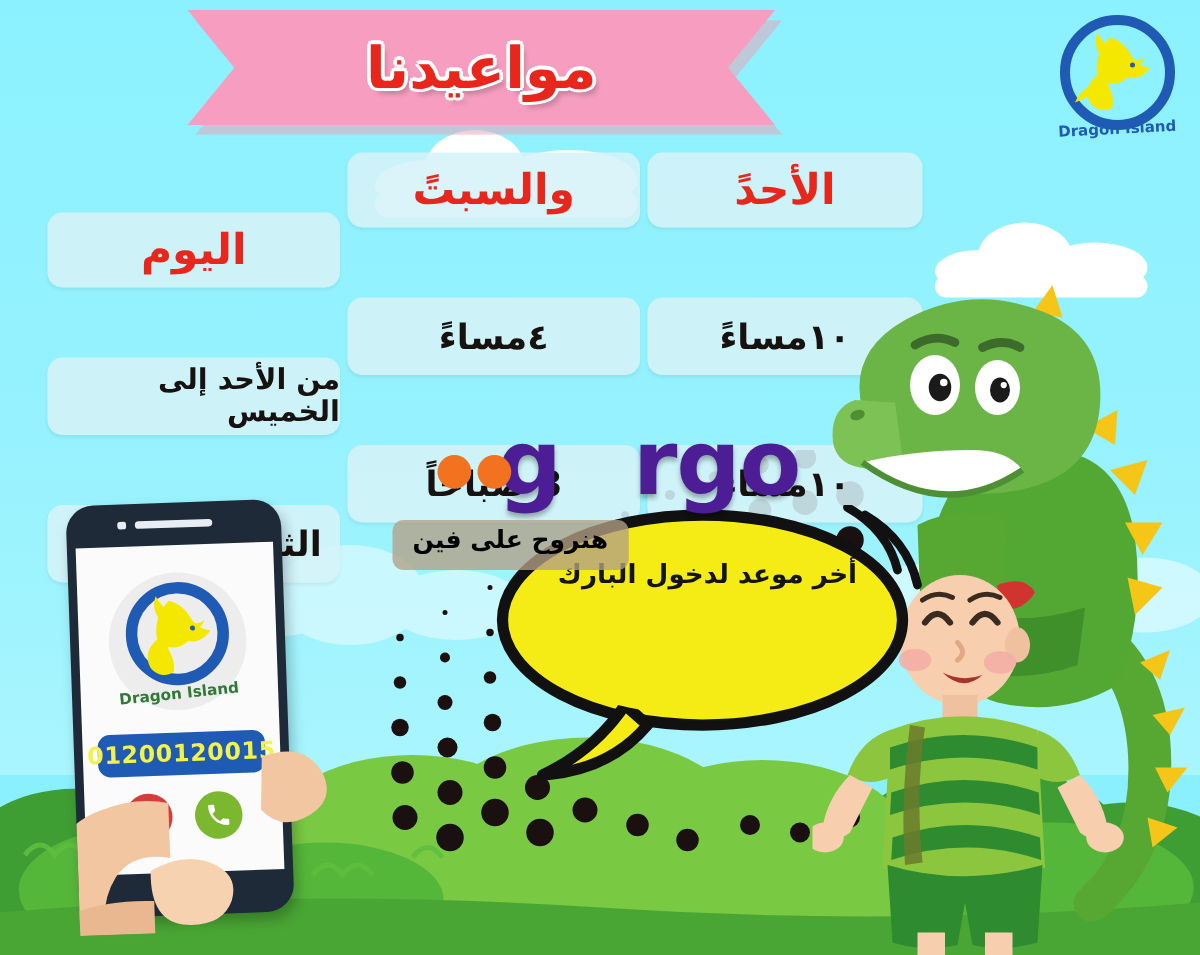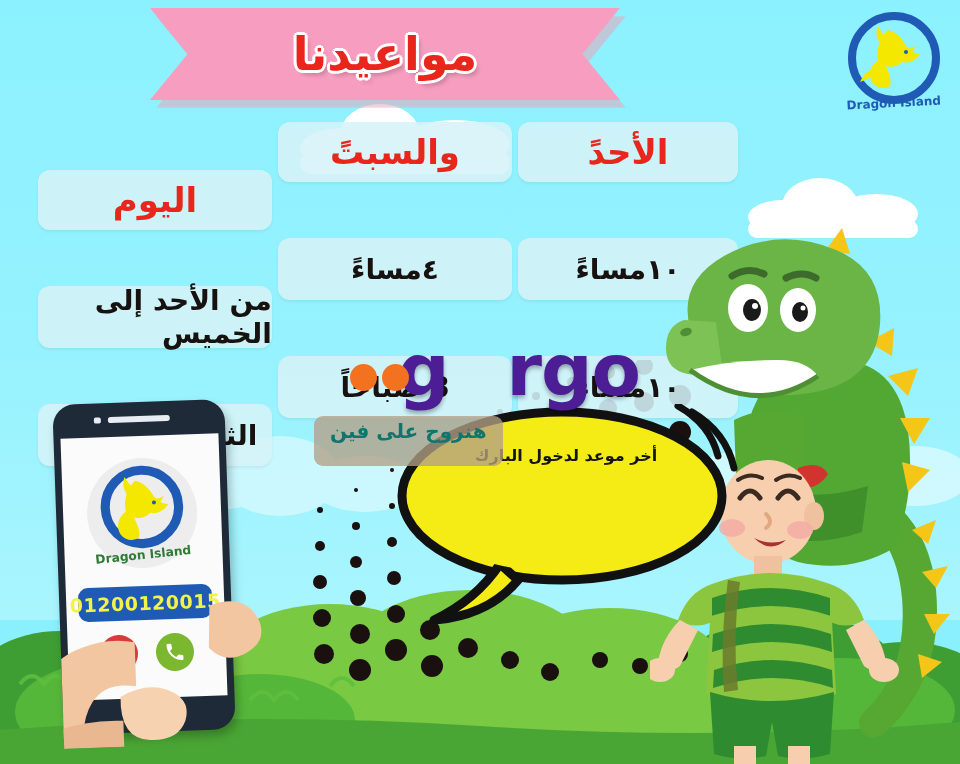--- a/index.html
+++ b/index.html
@@ -41,21 +41,21 @@
   .row{display:flex;gap:6px;margin-bottom:8px;}
   .cell{background:rgba(213,243,248,.88);border-radius:12px;
         height:62px;display:flex;align-items:center;justify-content:center;
         box-shadow:0 2px 3px rgba(0,0,0,.06);}
   .cell.day{width:236px;margin-top:48px;}
   .cell.mid{width:236px;}
   .cell.eve{width:222px;}
   .head .cell{height:60px;}
   .head .txt{color:#e8261c;font-size:34px;font-weight:bold;letter-spacing:0;}
   .body .txt{color:#17120f;font-size:28px;font-weight:bold;}
-  .body .txt.small{font-size:28px;}
+  .body .txt.small{font-size:23px;}
 
   
   .phone{position:absolute;left:58px;top:402px;width:172px;height:330px;
          transform:rotate(-2deg);}
   .phone-body{position:absolute;inset:0;background:#1e2a38;border-radius:22px;
               box-shadow:3px 6px 10px rgba(0,0,0,.25);}
   .phone-screen{position:absolute;left:7px;top:34px;width:158px;height:262px;background:#fbfbfb;}
   .phone-speaker{position:absolute;left:50%;top:14px;transform:translateX(-50%);
       width:62px;height:6px;background:#e7edf2;border-radius:3px;}
   .phone-speaker:before{content:"";position:absolute;left:-14px;top:0;width:7px;height:6px;background:#e7edf2;border-radius:2px;}
@@ -72,30 +72,30 @@
   .call-btn.ans{background:#7cb82f;}
   .call-btn.dec{background:#d83b3b;}
   .call-btn svg{width:22px;height:22px;fill:#fff;}
   .call-btn.dec svg{transform:rotate(135deg);}
   .hand{position:absolute;left:0;bottom:-14px;width:250px;height:190px;}
 
   
   .bubble-wrap{position:absolute;left:392px;top:404px;width:350px;height:220px;}
   .bubble-wrap svg{position:absolute;left:0;top:0;}
   .bubble-text{position:absolute;left:24px;top:40px;width:300px;text-align:center;
-      color:#141414;font-size:16px;font-weight:bold;line-height:1.45;}
+      color:#141414;font-size:21px;font-weight:bold;line-height:1.45;}
 
   
   .wm{position:absolute;left:300px;top:334px;width:340px;height:110px;}
   .wm-word{position:relative;font-size:72px;font-weight:bold;color:#4c1d95;
       letter-spacing:-1px;line-height:1;
       text-shadow:0 3px 4px rgba(0,0,0,.32);font-family:"DejaVu Sans",sans-serif;}
   .wm-dot{position:absolute;width:27px;height:27px;border-radius:50%;background:#f2721f;}
   .wm-tag{position:absolute;left:14px;top:82px;background:rgba(180,160,135,.78);
-      border-radius:9px;padding:3px 16px 23px;color:#0f766e;font-size:20px;font-weight:bold;}
+      border-radius:9px;padding:3px 16px 13px;color:#000000;font-size:20px;font-weight:bold;}
 
   
   .chars{position:absolute;right:0;top:180px;width:310px;height:584px;}
   .chars svg{position:absolute;left:0;top:0;}
 
   
   .halftone{position:absolute;}
 </style>
 </head>
 <body>

